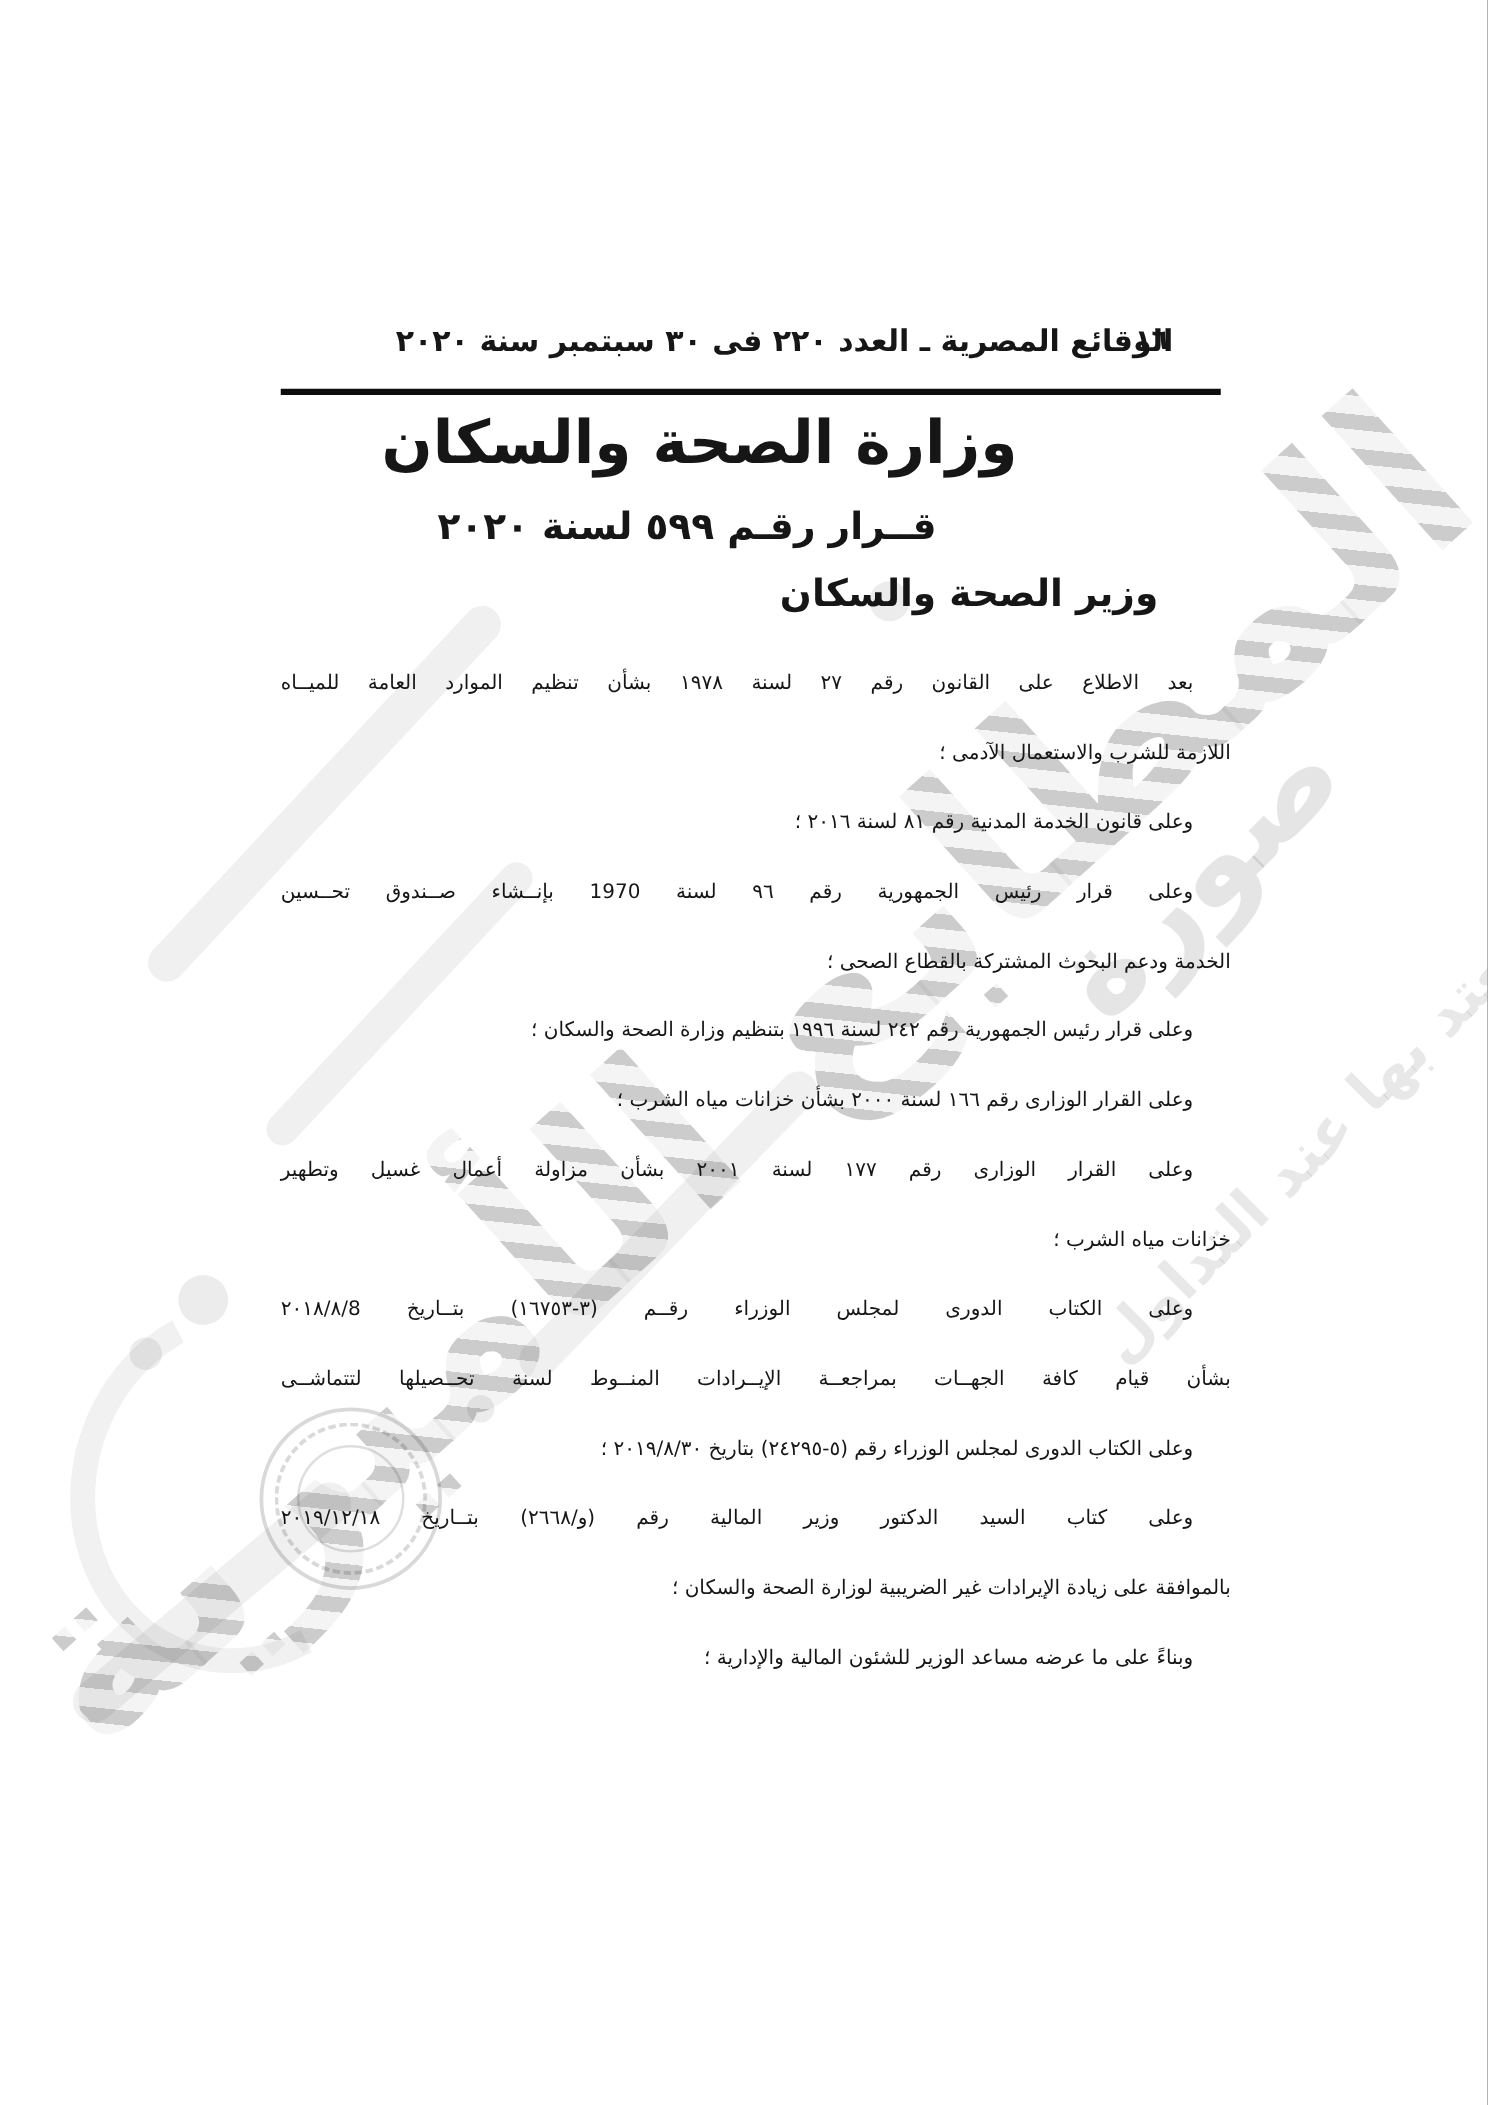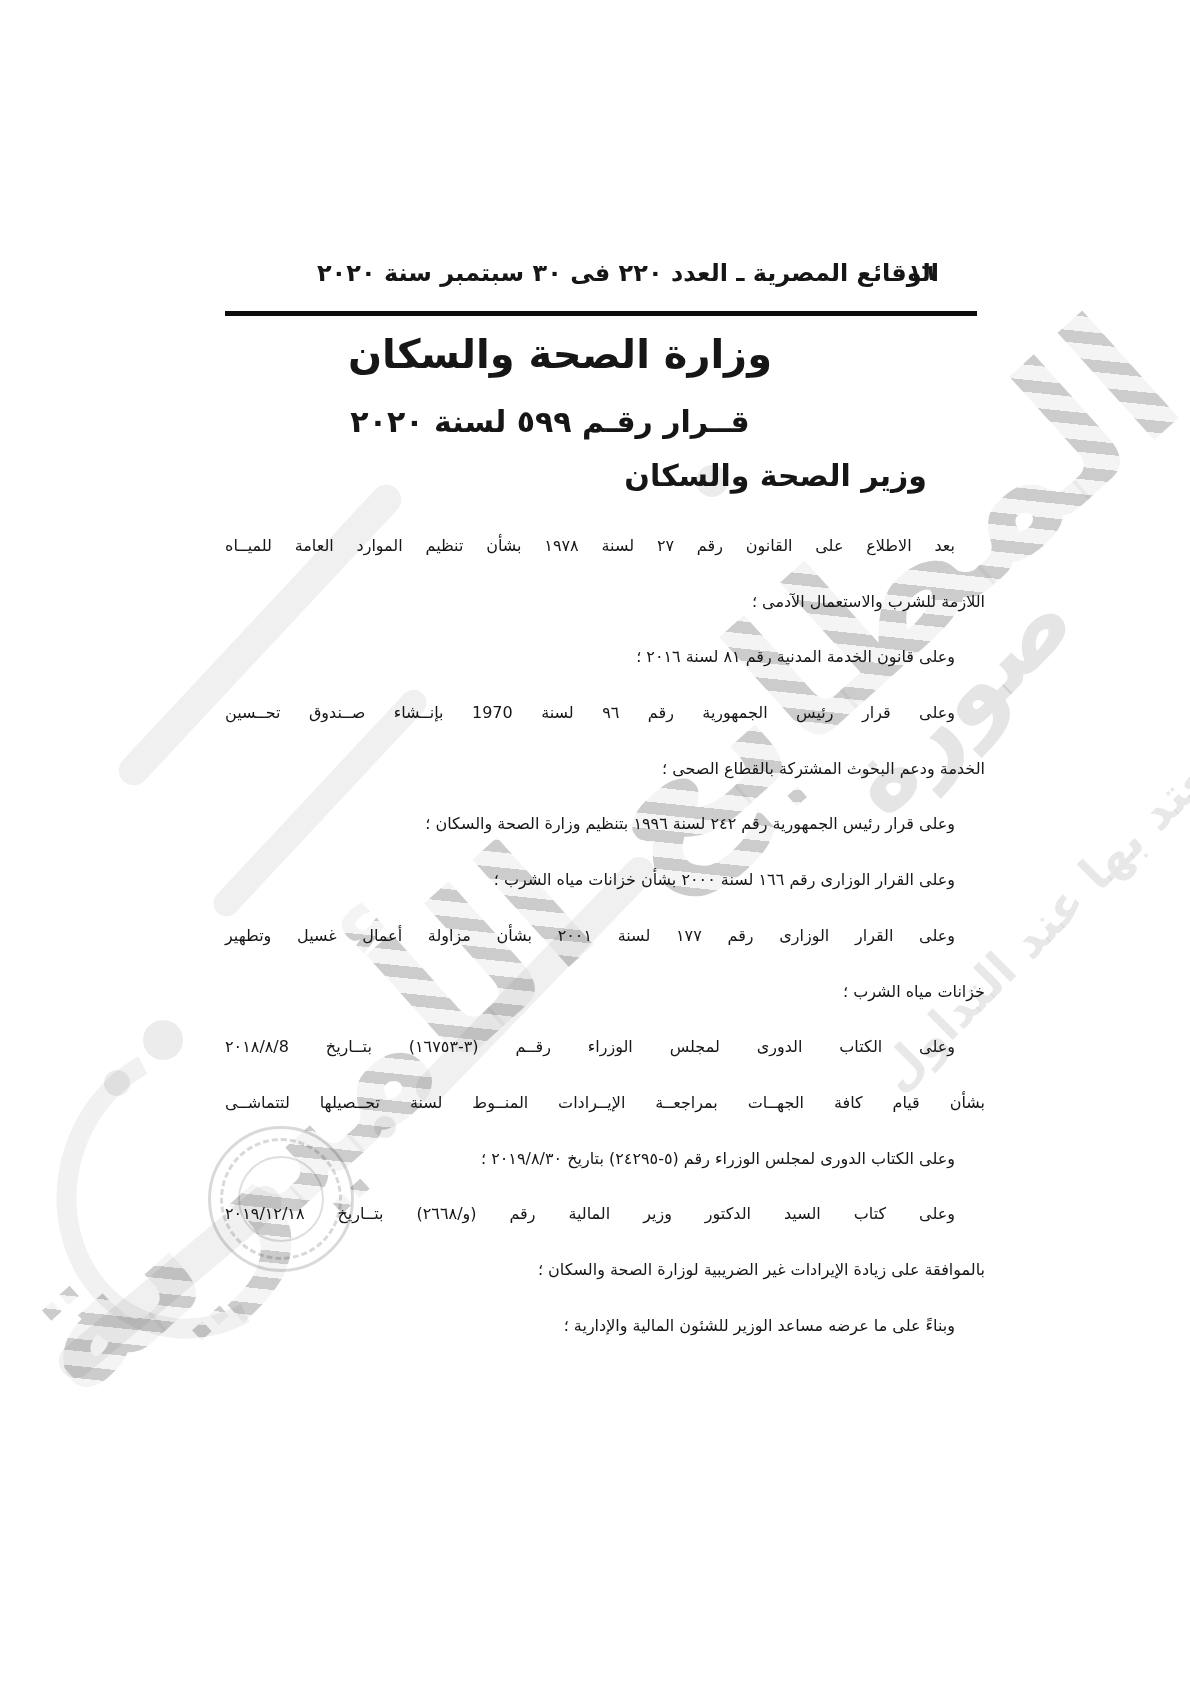--- a/index.html
+++ b/index.html
@@ -62,21 +62,21 @@
     position:absolute; right:42px; top:0; font-size:22px; font-weight:bold;
     line-height:46px;
   }
   .divider {
     position:absolute; left:225px; top:311px; width:752px; height:5px;
     background:#0d0d0d;
   }
   .title-ministry {
     position:absolute; left:225px; top:328px; width:760px; text-align:center;
     transform:translateX(-45px);
-    font-size:40px; font-weight:900; line-height:52px; white-space:nowrap;
+    font-size:48px; font-weight:900; line-height:52px; white-space:nowrap;
   }
   .title-decision {
     position:absolute; left:213px; top:400px; width:760px; text-align:center;
     transform:translateX(-43px);
     font-size:30px; font-weight:900; line-height:44px; white-space:nowrap;
   }
   .minister-heading {
     position:absolute; left:225px; top:453px; width:760px; text-align:right;
     padding-left:0; font-size:30px; font-weight:900; line-height:46px;
   }

